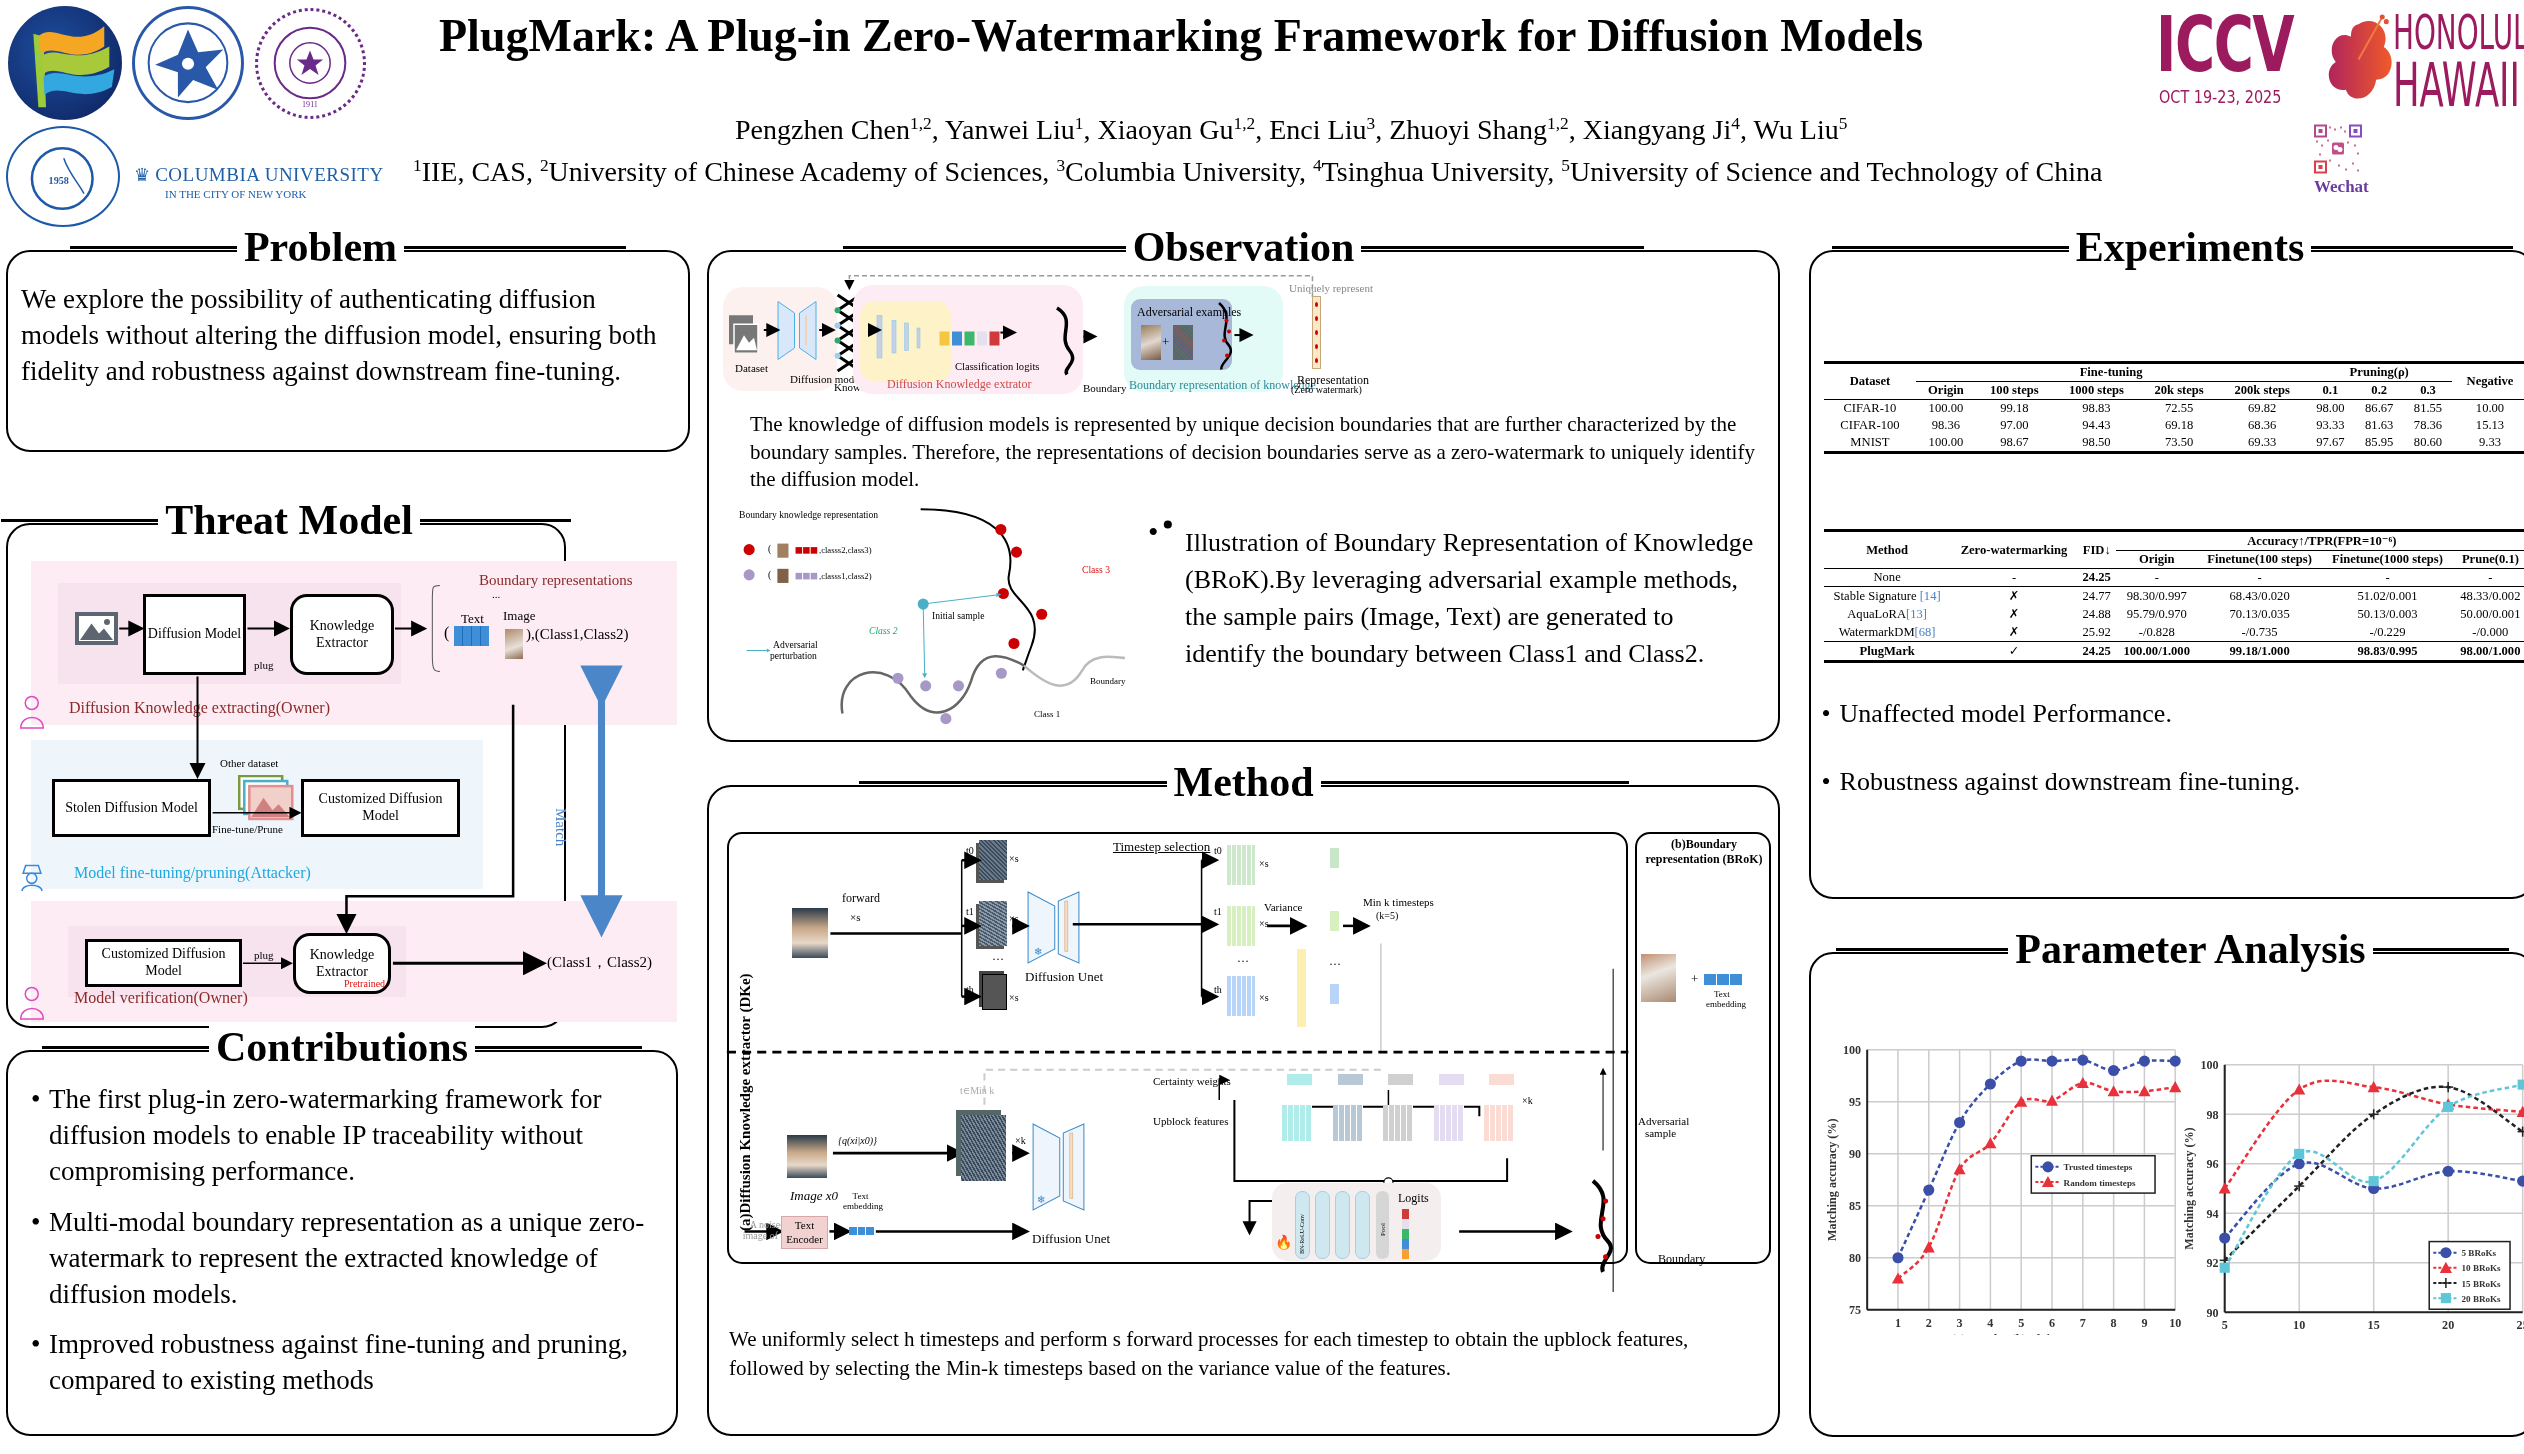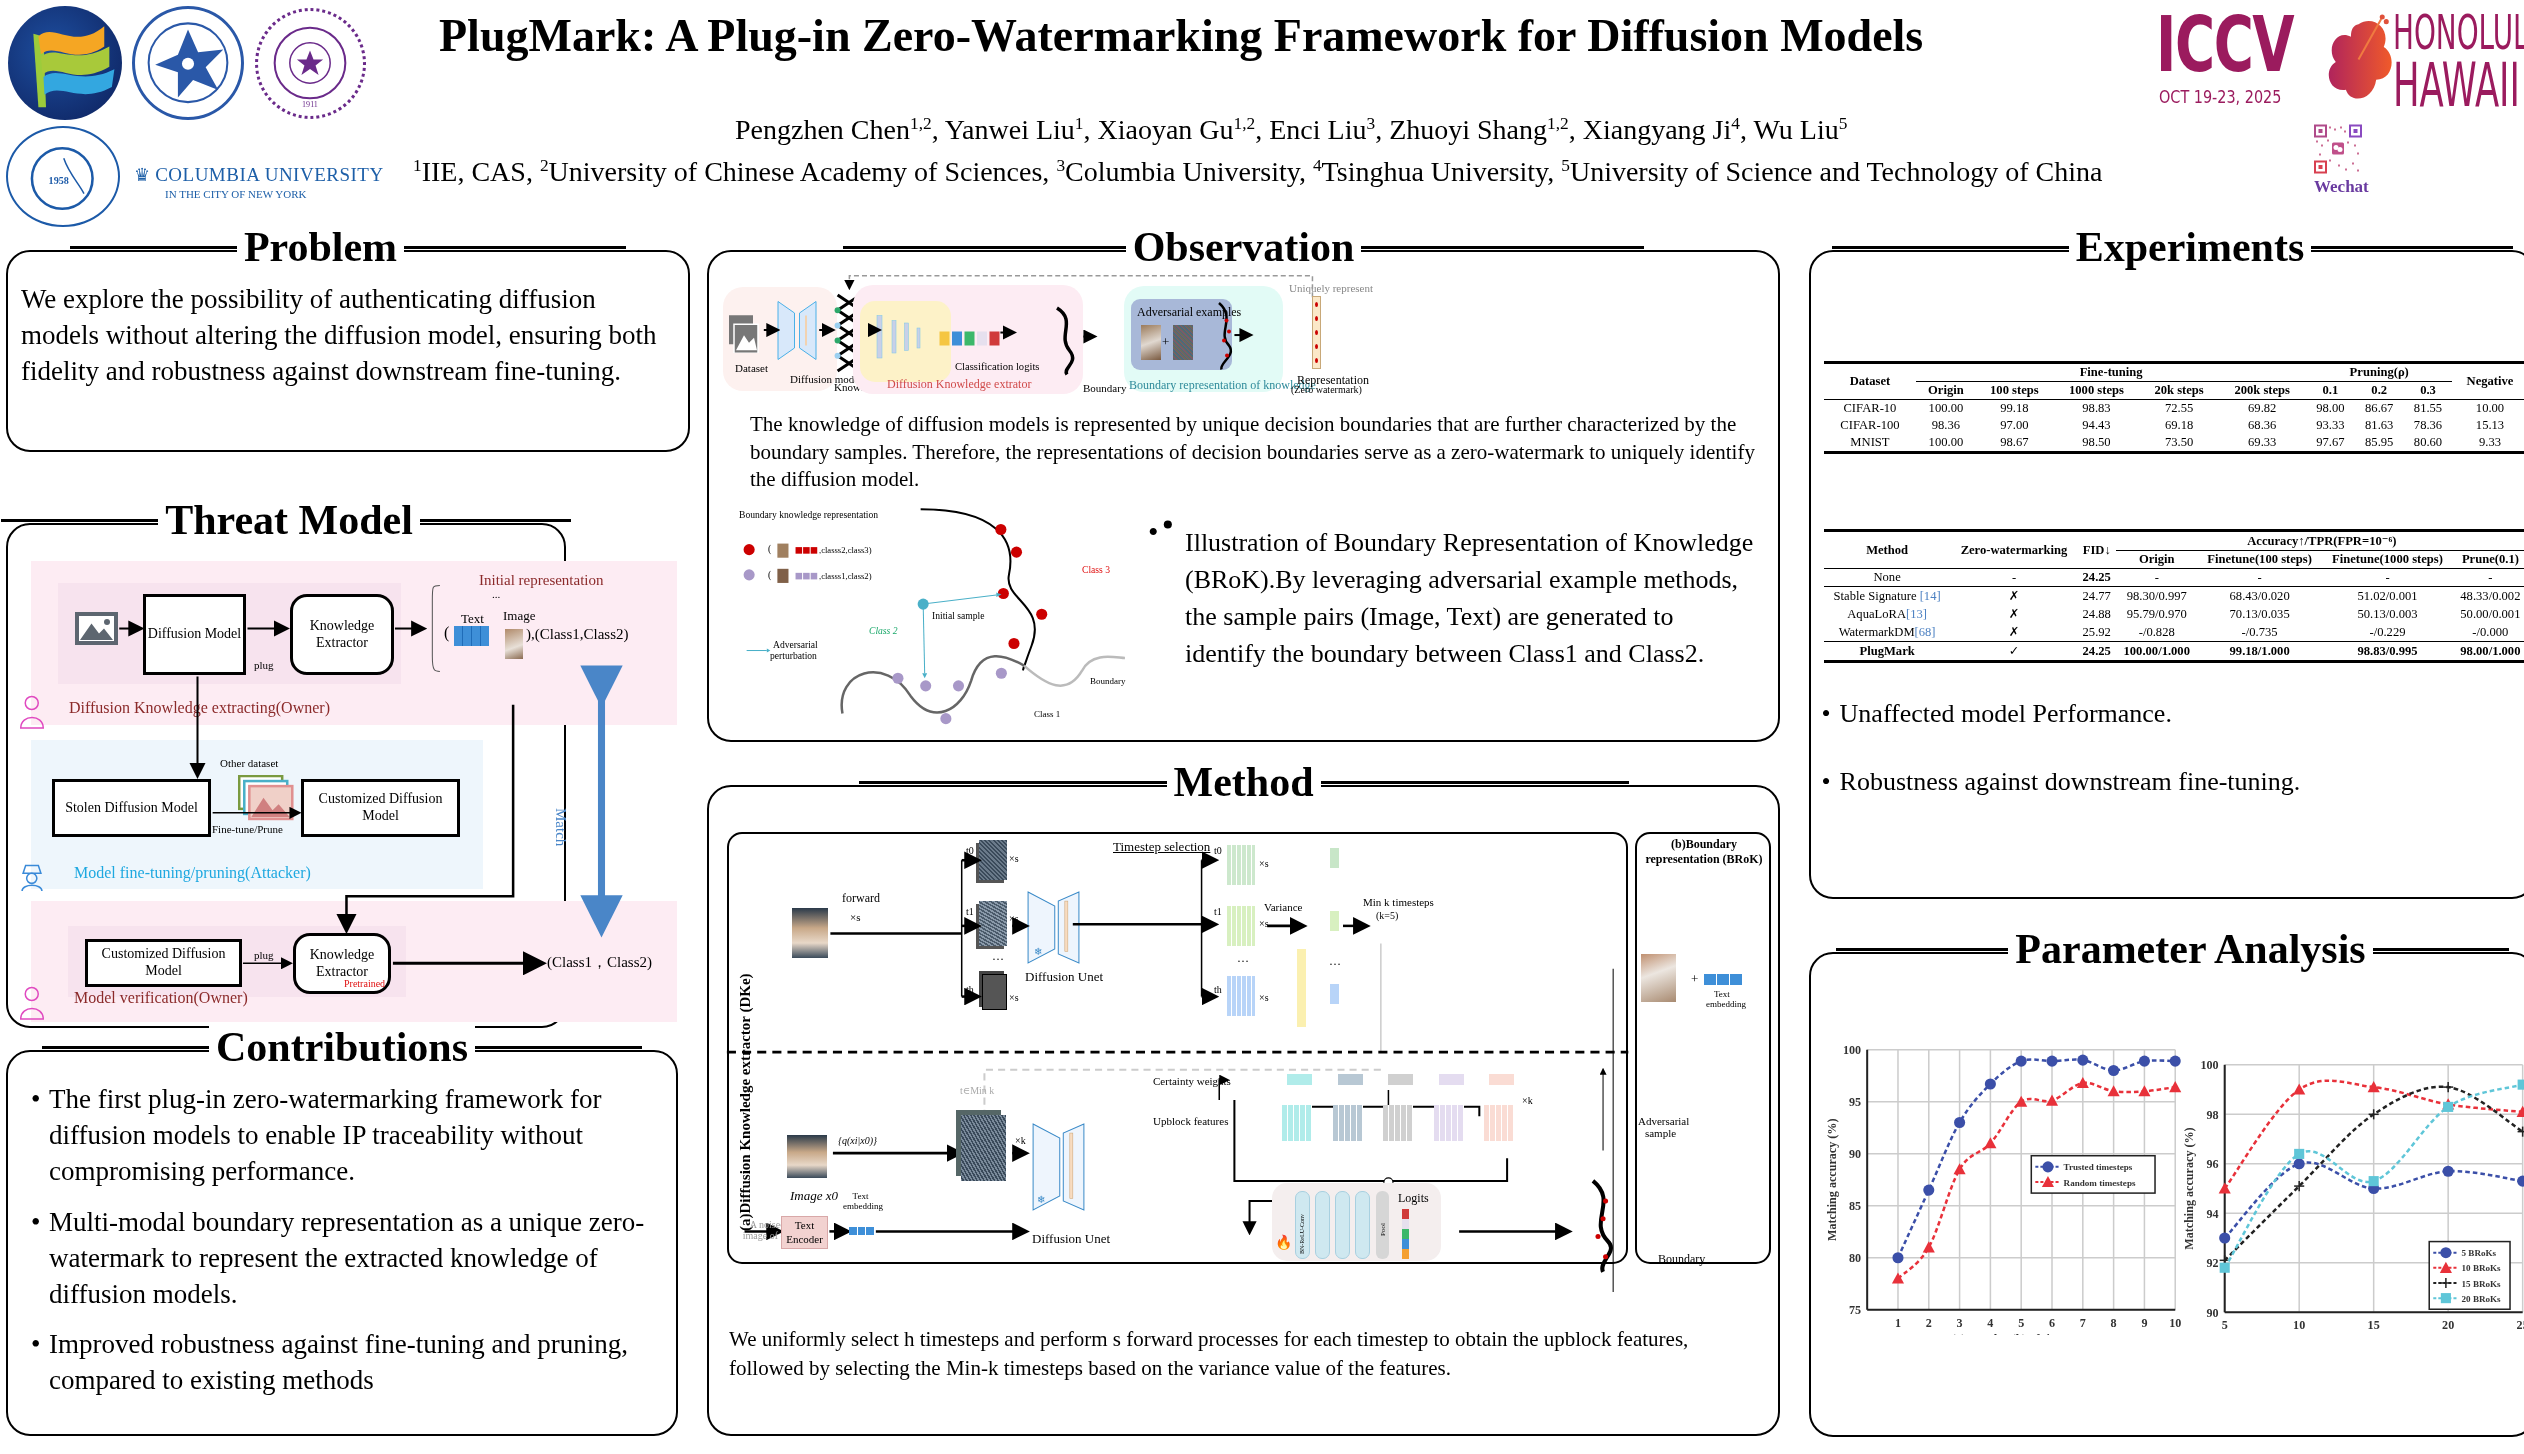--- a/index.html
+++ b/index.html
@@ -157,21 +157,21 @@
     <polygon points="12,58 35,25 50,45 60,35 78,58" fill="#5d6670"></polygon>
       <circle cx="66" cy="22" r="6" fill="#5d6670"></circle>
   </svg>
   <div class="box" style="left:135px;top:69px;width:103px;height:81px;">
       <span>Diffusion Model</span>
     </div>
   <div class="box rbox" style="left:282px;top:69px;width:104px;height:81px;">
       <span>Knowledge Extractor</span>
     </div>
   <div class="lbl" style="left:246px;top:134px;font-size:11px;">plug</div>
-  <div class="lbl" style="left:471px;top:47px;font-size:15px;color:#8b2a2a;">Initial representation</div>
+  <div class="lbl" style="left:471px;top:47px;font-size:15px;color:#8b2a2a;">Boundary representations</div>
   <div class="lbl" style="left:484px;top:63px;font-size:11px;">...</div>
   <div class="lbl" style="left:453px;top:86px;font-size:13px;">Text</div>
   <div class="lbl" style="left:495px;top:83px;font-size:13px;">Image</div>
   <div class="abs" style="left:446px;top:101px;width:35px;height:20px;background:repeating-linear-gradient(90deg,#3e8fd8 0 8px,#1f6cb8 8px 9px);"></div>
   <div class="abs" style="left:497px;top:104px;width:17.7px;height:30px;background:linear-gradient(160deg,#b08a6a,#e8e0d8 60%,#8a6a50);"></div>
   <div class="lbl" style="left:518px;top:101px;font-size:15px;">),(Class1,Class2)</div>
   <div class="lbl" style="left:436px;top:99px;font-size:16px;">(</div>
   <svg class="abs" style="left:10px;top:169px" width="28" height="35" viewBox="0 0 55 70">
       <circle cx="27" cy="18" r="13" fill="none" stroke="#e04ac0" stroke-width="3"></circle>
       <path d="M5 68 C5 40,50 40,50 68Z" fill="none" stroke="#e04ac0" stroke-width="3"></path>

